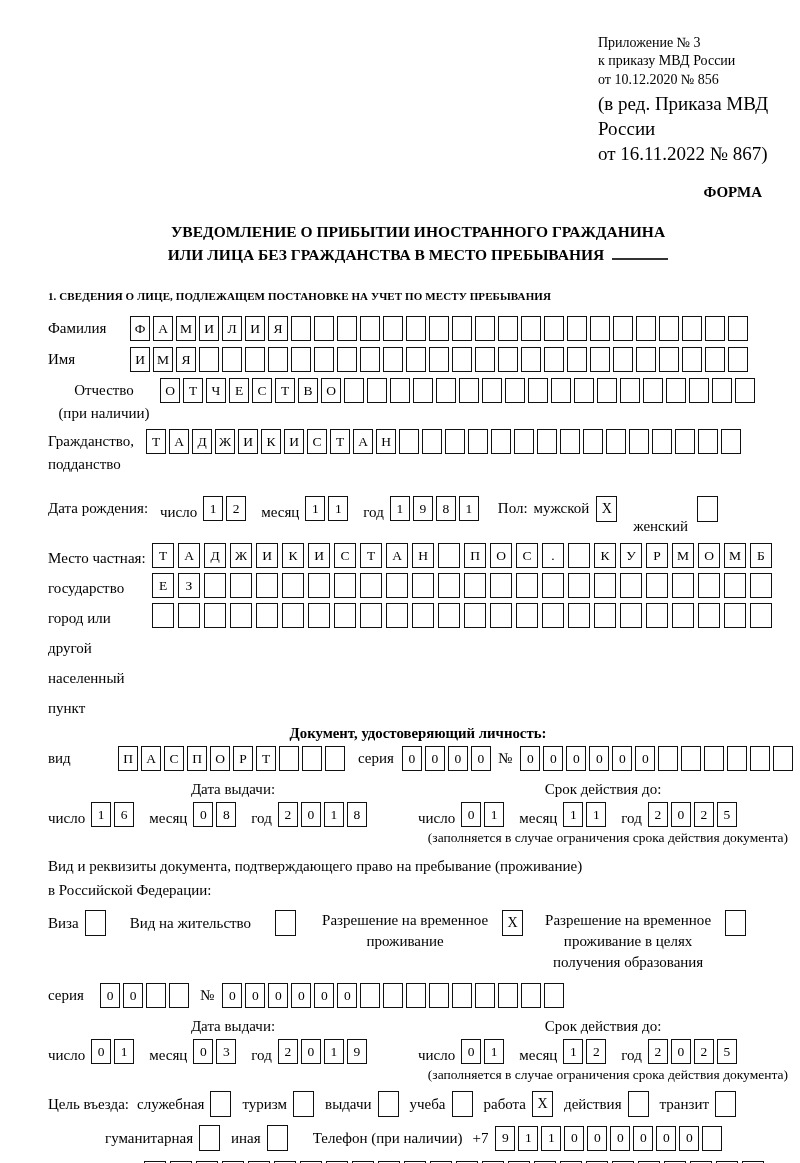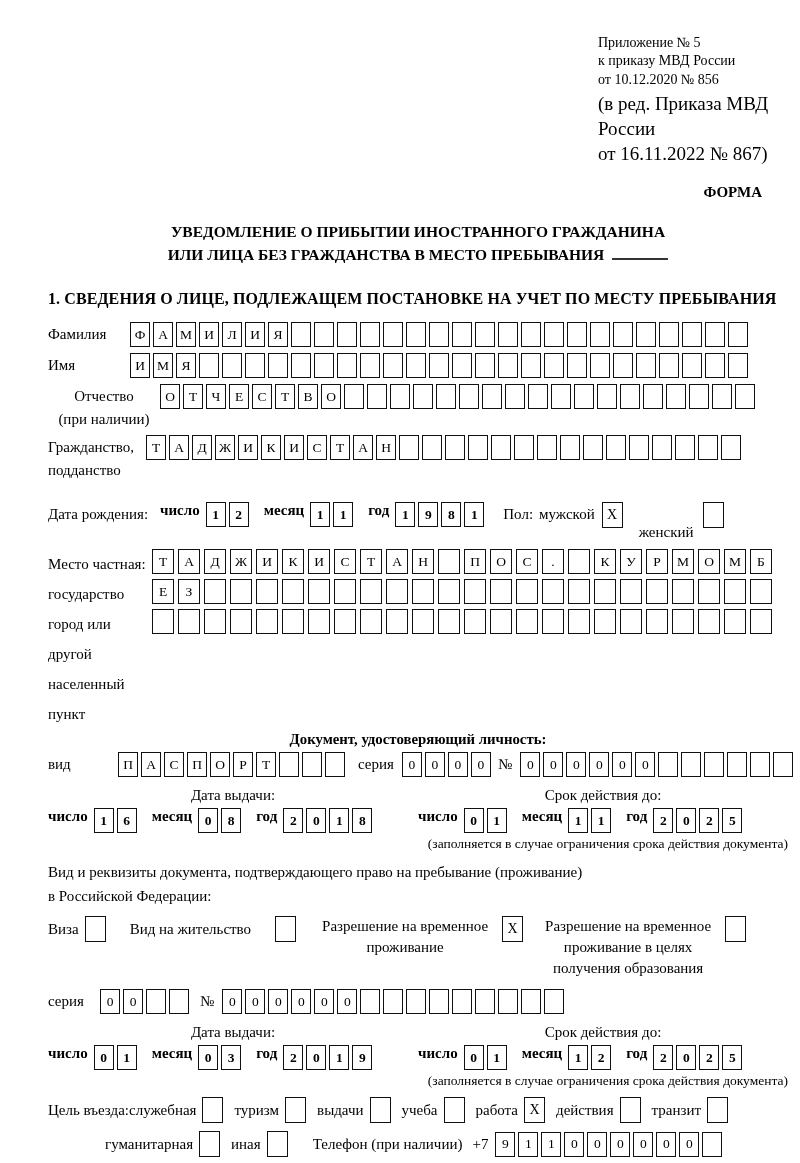--- a/index.html
+++ b/index.html
@@ -7,35 +7,35 @@
        font-family:"Liberation Serif", serif;font-size:15px;}
   .page{padding:34px 12px 0 48px;width:740px;}
 
   
   .hnote{margin-left:auto;width:190px;line-height:1.32;font-size:14px;}
   .hnote .sub{font-size:19px;margin-top:3px;line-height:1.3;}
   .forma{text-align:right;font-weight:bold;margin:18px 26px 0 0;font-size:15px;}
 
   .title{margin-top:20px;text-align:center;font-weight:bold;font-size:15.5px;line-height:1.45;}
   .blank-line{display:inline-block;width:56px;border-bottom:2px solid #333;height:4px;margin-left:8px;}
-  .sec-h{margin-top:24px;font-weight:bold;font-size:16px;letter-spacing:.1px;}
+  .sec-h{margin-top:24px;font-weight:bold;font-size:11px;letter-spacing:.1px;}
 
   .boxrow{display:flex;align-items:flex-start;margin-top:6px;}
   .lbl{flex:none;line-height:25px;}
   .lbl2{line-height:20px;font-size:15px;}
   .cells{display:flex;flex-wrap:nowrap;}
   .cell{flex:none;display:inline-flex;align-items:center;justify-content:center;
         width:20px;height:25px;border:1.5px solid #111;margin-right:3px;
         font-size:13.5px;box-sizing:border-box;background:#fff;}
   .cell.wide{width:22px;margin-right:4px;}
 
   .chk{flex:none;display:inline-flex;align-items:center;justify-content:center;
        width:21px;height:26px;border:1.5px solid #111;font-size:14px;box-sizing:border-box;}
 
-  .dategrp{display:flex;align-items:flex-start;font-weight:bold;}
+  .dategrp{display:flex;align-items:flex-end;}
   .dlab{margin:0 6px 0 12px;}
   .dategrp .dlab:first-child{margin-left:0;}
 
   .half-row{display:flex;margin-top:8px;}
   .half{width:50%;}
   .dhead{display:flex;margin-top:10px;}
   .dhead span{width:50%;text-align:center;}
   .note-r{text-align:right;font-size:13.5px;margin-top:3px;}
 
   .opt{display:inline-flex;align-items:flex-start;}
@@ -50,21 +50,21 @@
   .stack > .cells{margin-bottom:5px;}
   .bold{font-weight:bold;}
   .center{text-align:center;}
 </style>
 </head>
 <body>
 
 <div class="page">
 
   <div class="hnote">
-    <div>Приложение № 5</div>
+    <div>Приложение № 3</div>
     <div>к приказу МВД России</div>
     <div>от 10.12.2020 № 856</div>
     <div class="sub">
       <div>(в ред. Приказа МВД России</div>
       <div>от 16.11.2022 № 867)</div>
     </div>
   </div>
 
   <div class="forma">ФОРМА</div>
 
@@ -491,21 +491,21 @@
           <span class="cell">2</span>
           <span class="cell">0</span>
           <span class="cell">2</span>
           <span class="cell">5</span>
         </span>
       </span>
   </div>
   <div class="note-r">(заполняется в случае ограничения срока действия документа)</div>
 
   <div class="optrow">
-    <span style="">Цель въезда:</span>
+    <span style="margin-right:8px;">Цель въезда:</span>
     <span class="optrow" style="margin-top:0;">
         <span class="opt">
           <span class="opt-lab">служебная</span>
           <span class="chk"></span>
         </span>
         <span class="opt">
           <span class="opt-lab">туризм</span>
           <span class="chk"></span>
         </span>
         <span class="opt">

